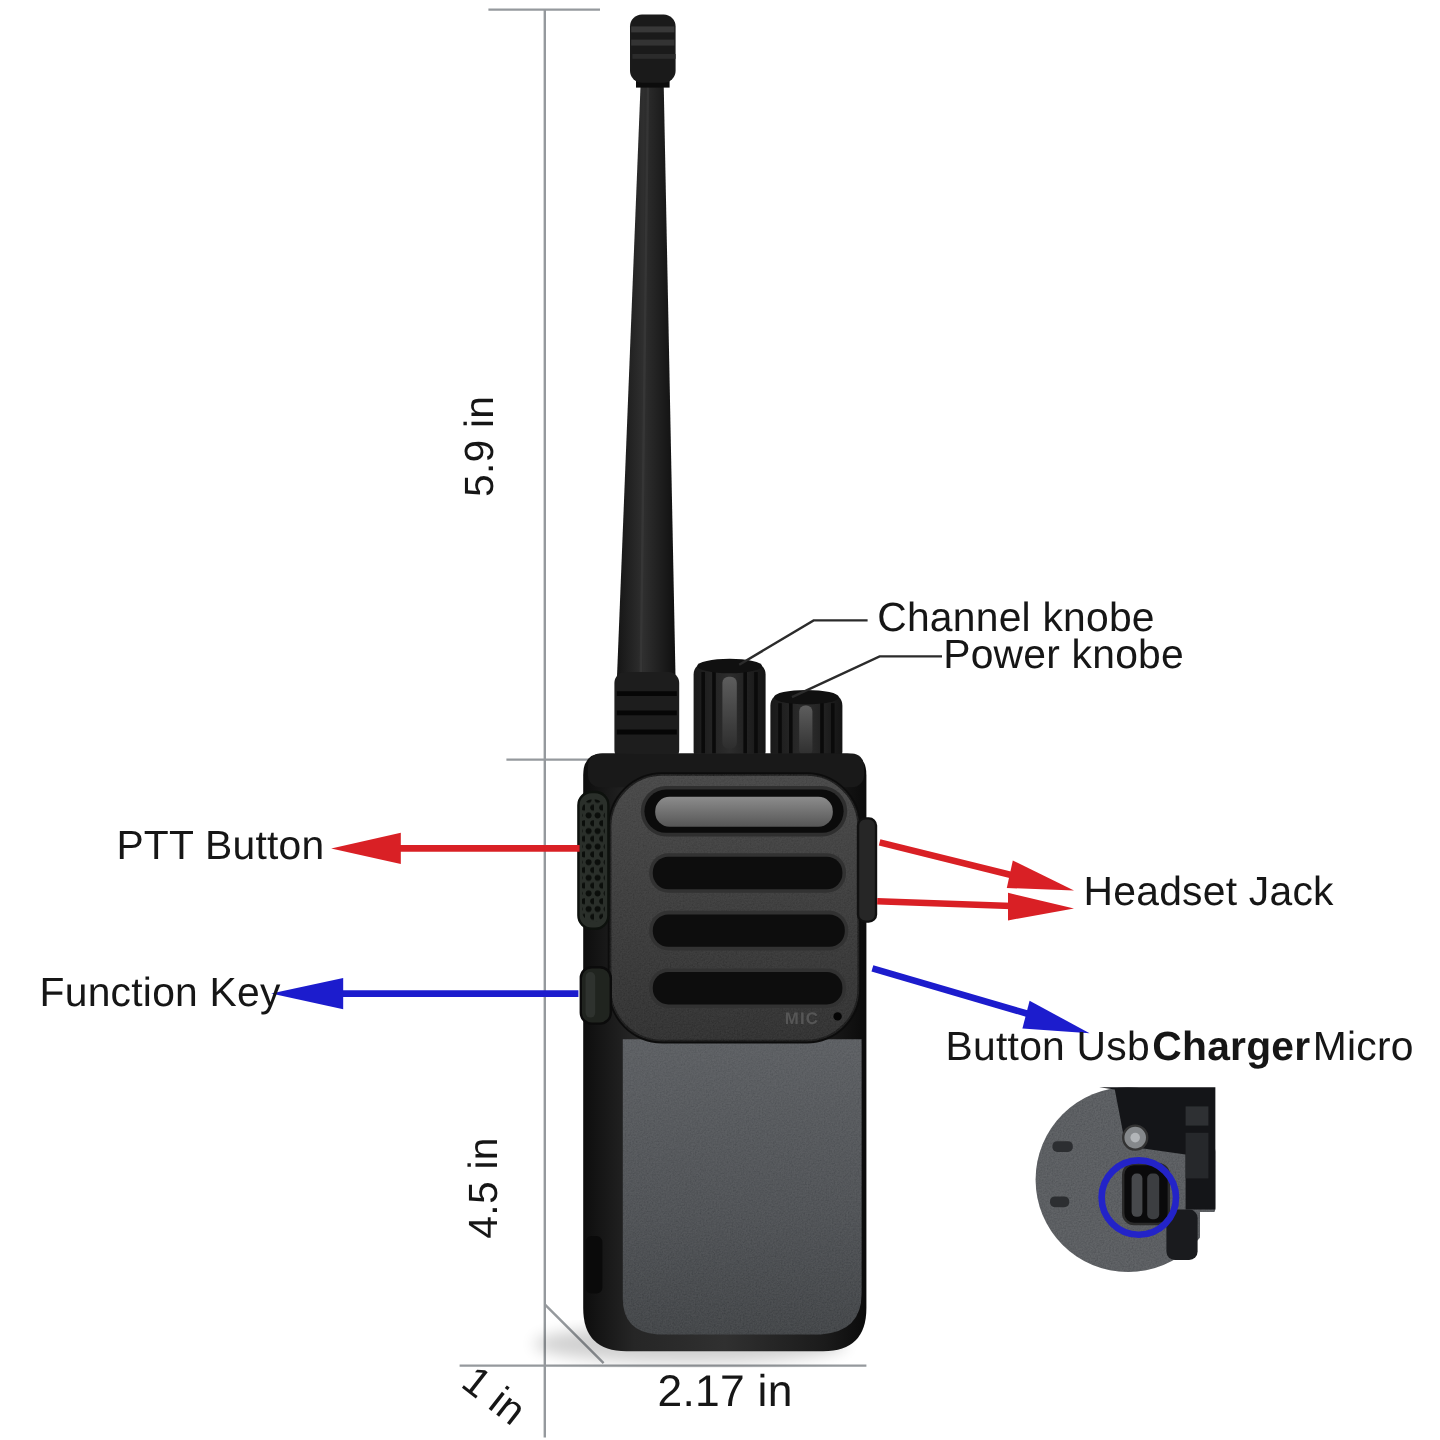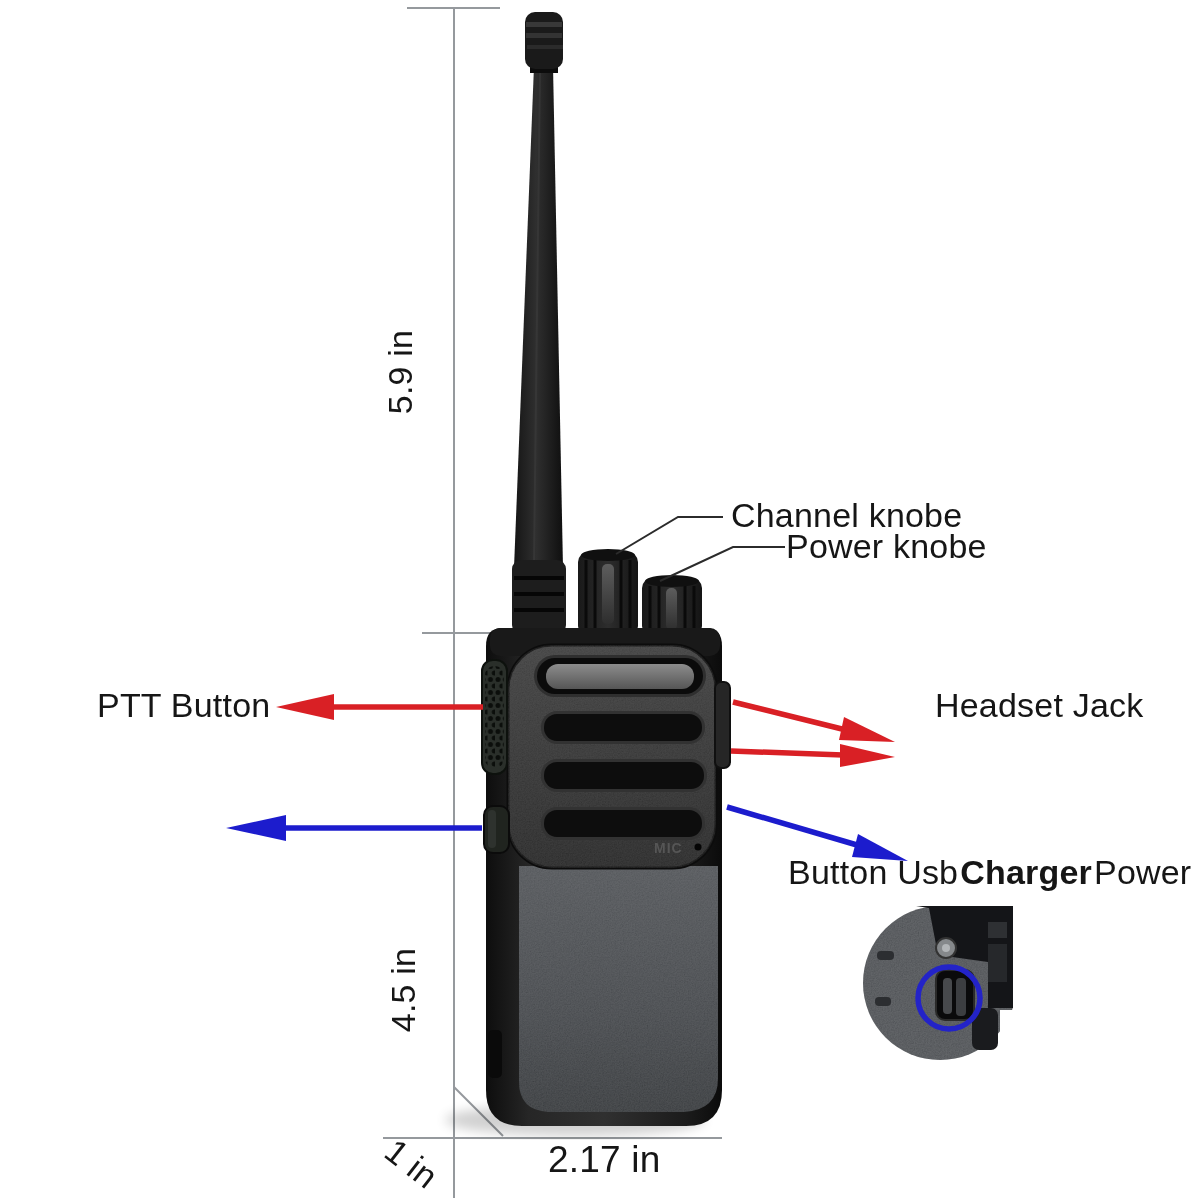--- a/index.html
+++ b/index.html
@@ -225,25 +225,26 @@
       <circle cx="949" cy="998" r="31" fill="none" stroke-width="5.5" stroke="#2323c8"></circle>
     </g>
   </svg>
 
   <div class="lbl" style="left:731px;top:498px;">Channel knobe</div>
 
   <div class="lbl" style="left:97px;top:688px;">PTT Button</div>
 
   <div class="lbl" style="left:786px;top:529px;">Power knobe</div>
 
-  <div class="lbl" style="left:903px;top:688px;margin-left:32px;">Headset Jack</div>
-
+  <div class="lbl" style="left:903px;top:726px;">Headset Jack</div>
+
+  <div class="lbl" style="left:33px;top:810px;">Function Key</div>
 
   <div class="lbl micro" style="left:788px;top:855px;">
-    <span>Button Usb</span><span class="bold">Charger</span><span>Power</span>
+    <span>Button Usb</span><span class="bold">Charger</span><span>Micro</span>
   </div>
 
   <div class="lbl rot-ccw" style="left:401px;top:372px;">5.9 in</div>
 
   <div class="lbl rot-ccw" style="left:404px;top:990px;">4.5 in</div>
 
   <div class="lbl rot-d1" style="left:411px;top:1164px;">1 in</div>
 
   <div class="lbl big" style="left:509px;top:1141px;margin-left:39px;">2.17 in</div>
 

